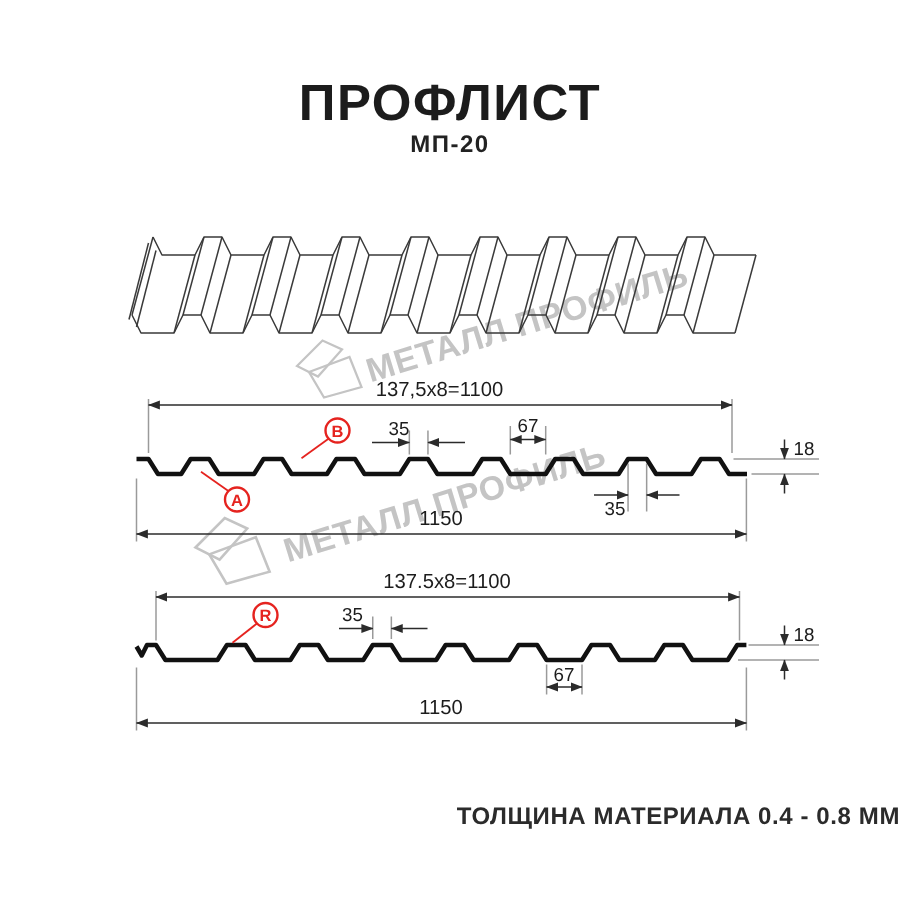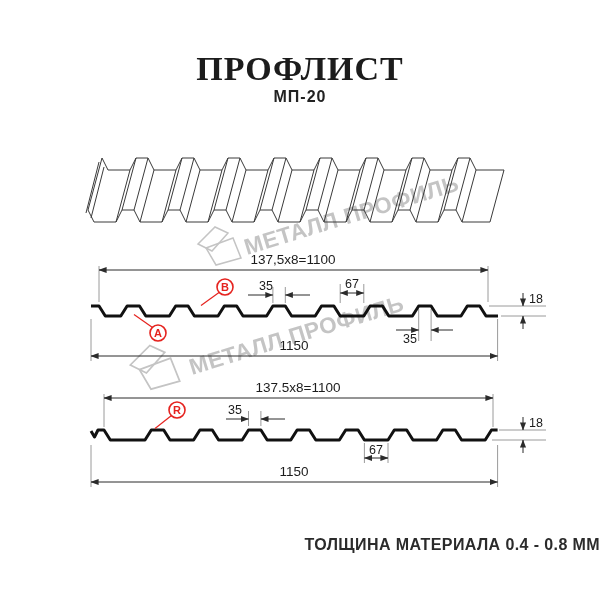--- a/index.html
+++ b/index.html
@@ -1,19 +1,19 @@
 <!DOCTYPE html>
 <html><head>
 <meta charset="utf-8">
 <style>
   html,body{margin:0;padding:0;background:#ffffff;}
   .page{position:relative;width:600px;height:600px;background:#ffffff;overflow:hidden;
         font-family:"Liberation Sans","DejaVu Sans",sans-serif;}
   .title{position:absolute;top:50px;left:0;width:600px;text-align:center;
-         font-size:34px;font-weight:700;letter-spacing:1px;color:#1c1c1c;font-family:Liberation Serif, serif;}
+         font-size:34px;font-weight:700;letter-spacing:1px;color:#1c1c1c;}
   .subtitle{position:absolute;top:88px;left:0;width:600px;text-align:center;
          font-size:16px;font-weight:600;letter-spacing:1px;color:#222;}
   .footer-note{position:absolute;top:536px;left:0;width:600px;text-align:right;
          font-size:16px;font-weight:600;letter-spacing:.4px;color:#2b2b2b;}
   svg{position:absolute;top:0;left:0;}
   .thin{stroke:#2b2b2b;stroke-width:1;fill:none;}
   .ext{stroke:#9a9a9a;stroke-width:1;fill:none;}
   .thick{stroke:#111111;stroke-width:3;fill:none;stroke-linejoin:round;}
   .sheet{stroke:#3a3a3a;stroke-width:1;fill:none;stroke-linejoin:round;}
   .dimtxt{font-family:"Liberation Sans","DejaVu Sans",sans-serif;font-size:12.5px;fill:#1c1c1c;}

